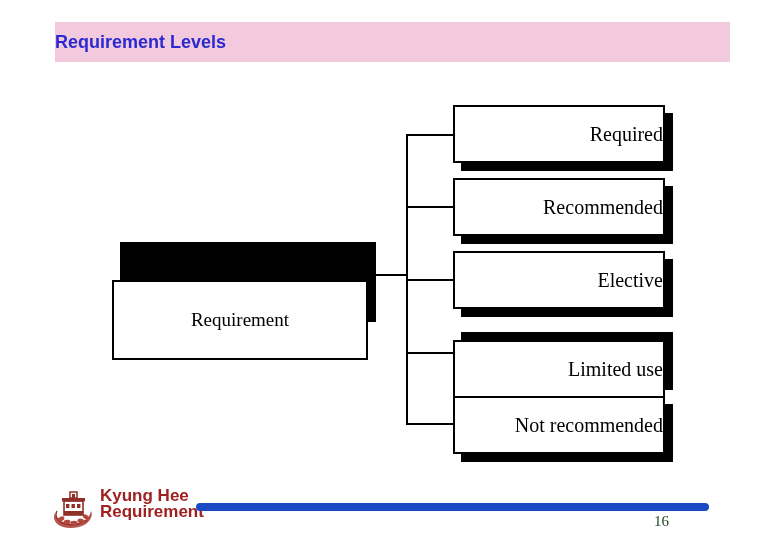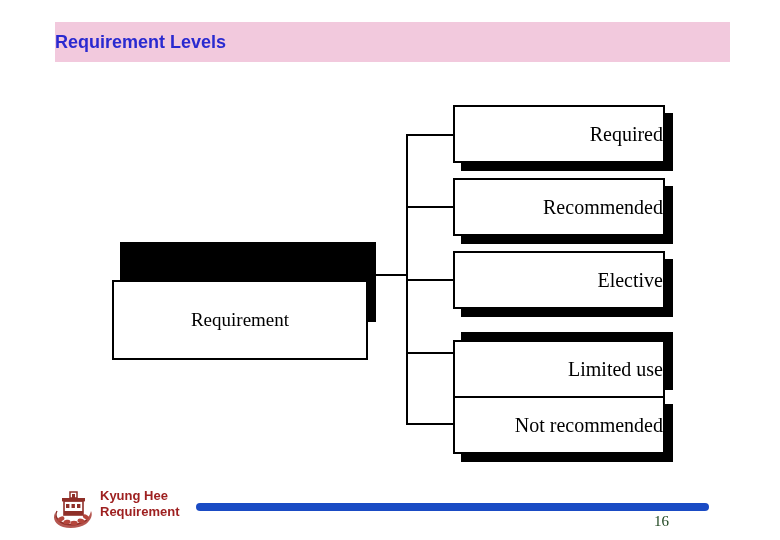--- a/index.html
+++ b/index.html
@@ -114,21 +114,21 @@
     width: 46px;
     height: 40px;
   }
   #footer-univ-name {
     position: absolute;
     left: 100px;
     top: 488px;
     width: 110px;
     font-family: "Liberation Sans", sans-serif;
     font-weight: bold;
-    font-size: 13px;
+    font-size: 17px;
     line-height: 16px;
     color: #9e2020;
   }
   #footer-rule {
     position: absolute;
     left: 196px;
     top: 503px;
     width: 513px;
     height: 8px;
     background: #1a4bc4;

